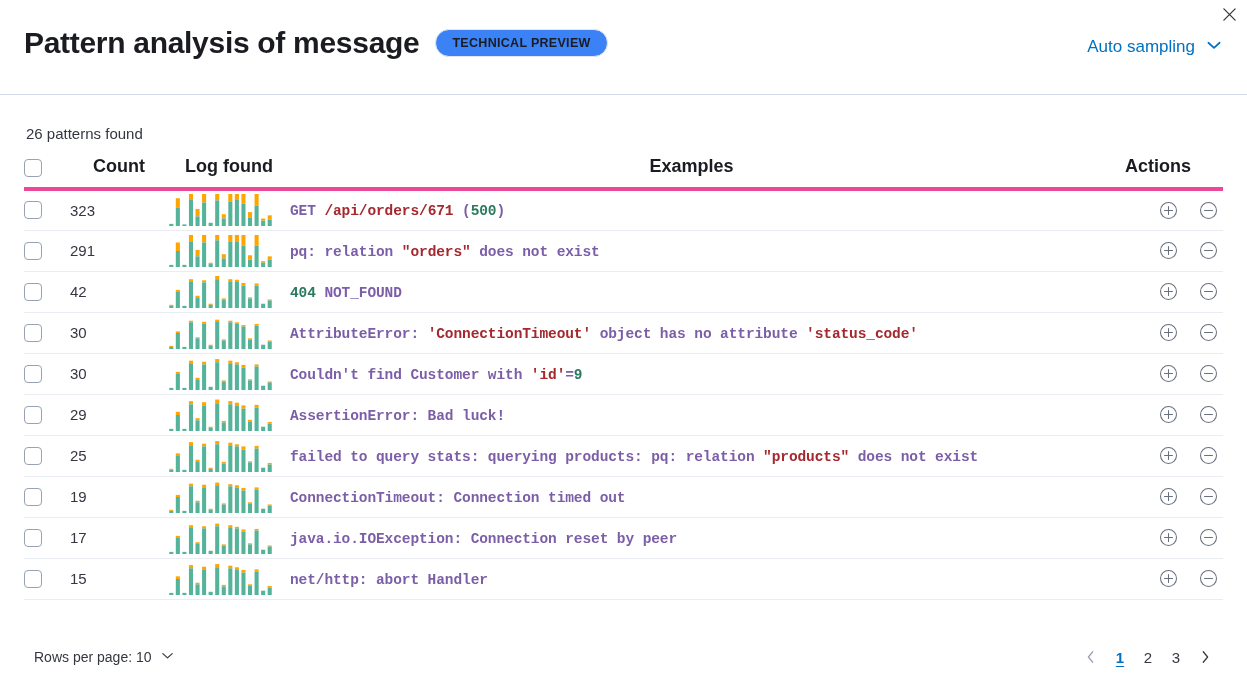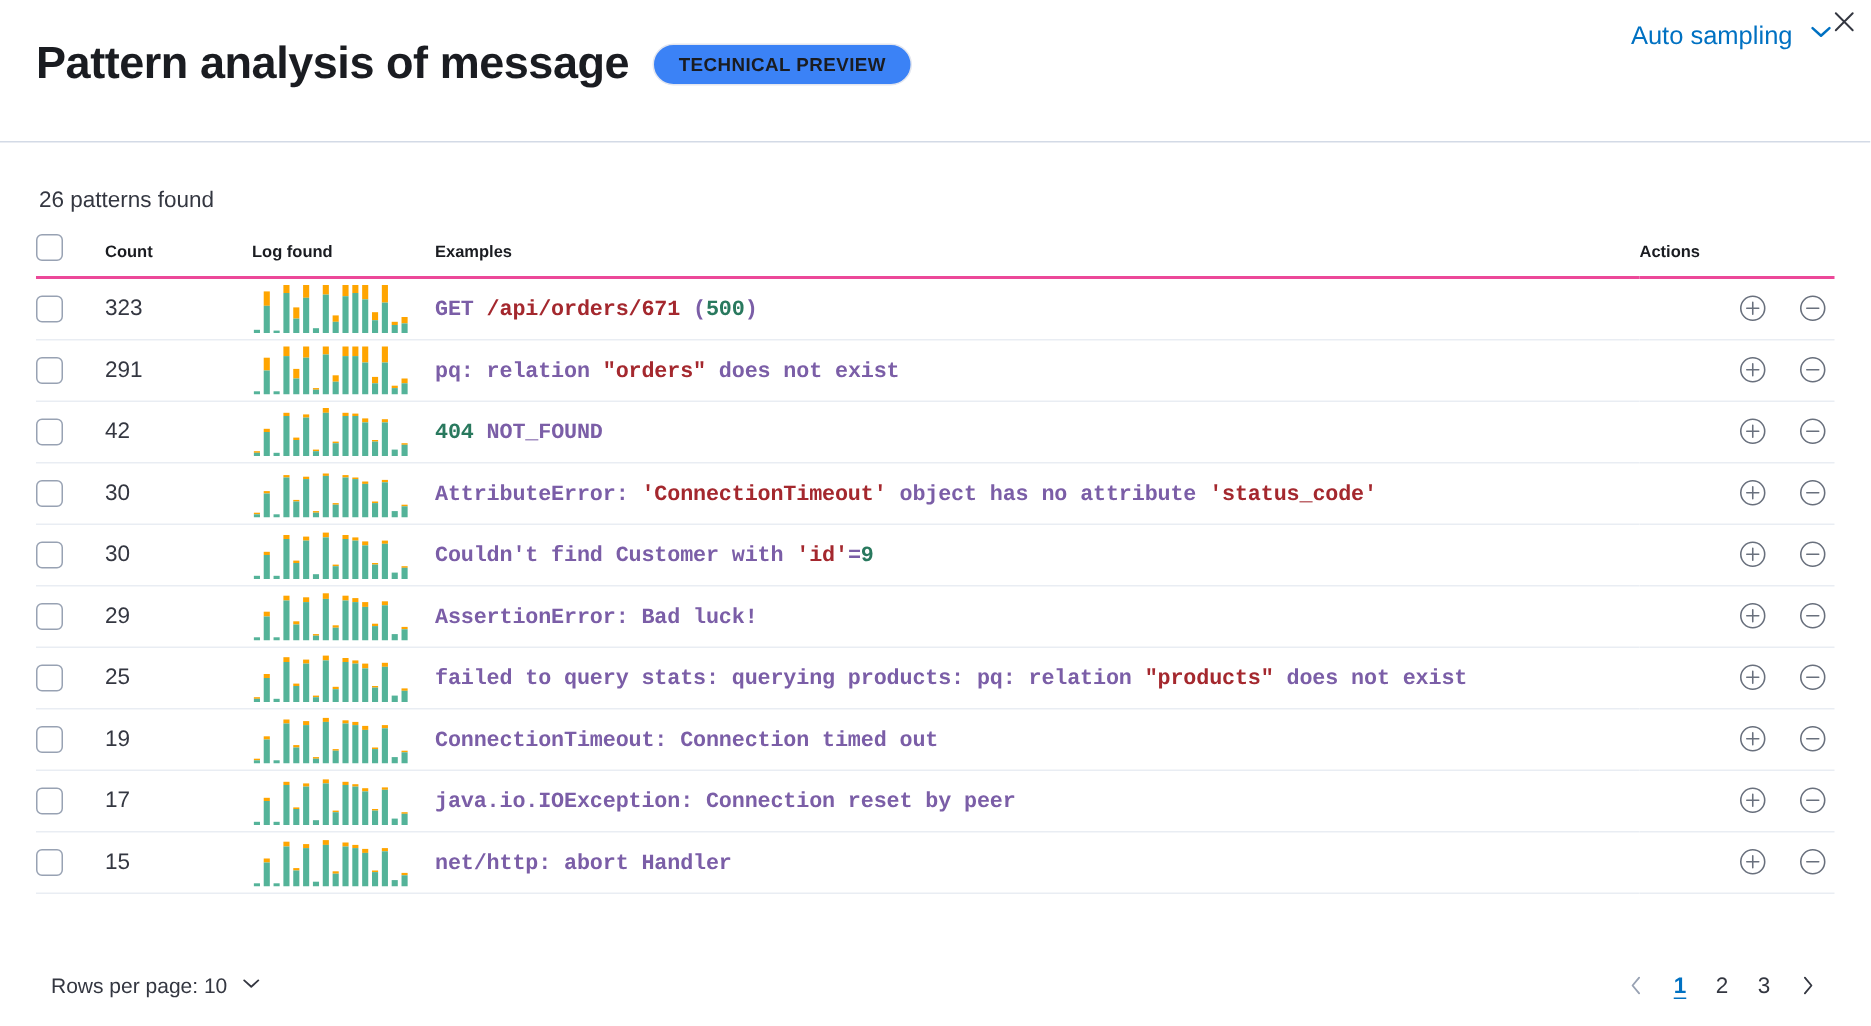--- a/index.html
+++ b/index.html
@@ -42,21 +42,21 @@
     font-size: 12.5px;
     font-weight: 700;
     letter-spacing: 0.3px;
     color: #1a1c21;
     background: #3b82f6;
     white-space: nowrap;
   }
   .header-right {
     position: absolute;
     right: 24px;
-    top: 12px;
+    top: 36px;
     display: flex; align-items: center;
     gap: 10px;
   }
   .auto-sampling {
     font-size: 17px;
     color: #0071c2;
     cursor: pointer;
     white-space: nowrap;
   }
   .chev-down-blue { display: inline-block; }
@@ -72,26 +72,26 @@
   
   .body { padding: 0 24px; }
   .patterns-found {
     font-size: 15px;
     color: #343741;
     padding: 30px 0 14px 2px;
   }
 
   table.ptable { width: 100%; border-collapse: collapse; table-layout: fixed; }
   table.ptable th {
-    text-align: left;
-    font-size: 11px;
+    text-align: center;
+    font-size: 18px;
     font-weight: 700;
     color: #1a1c21;
     padding: 0 0 10px 0;
-    border-bottom: 2px solid #ec4899;
+    border-bottom: 4px solid #ec4899;
     vertical-align: bottom;
   }
   .col-cb    { width: 46px; }
   .col-count { width: 98px; }
   .col-rate  { width: 122px; }
   .col-ex    { width: auto; }
   .col-act   { width: 130px; }
   th.right { text-align: right; padding-right: 10px; }
 
   table.ptable td {

